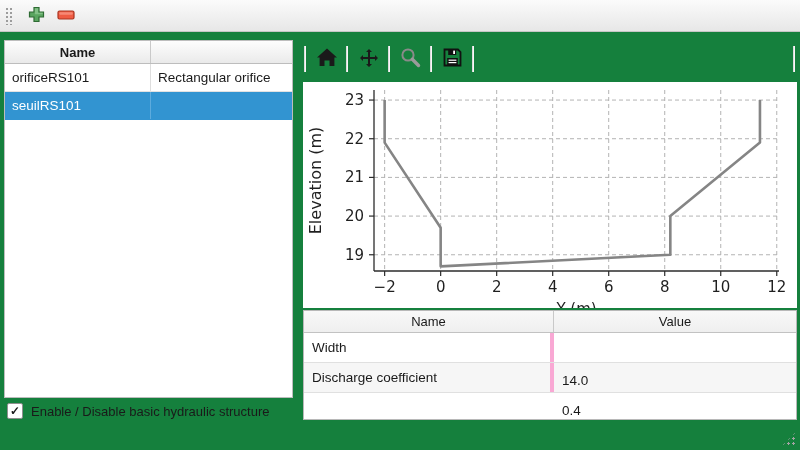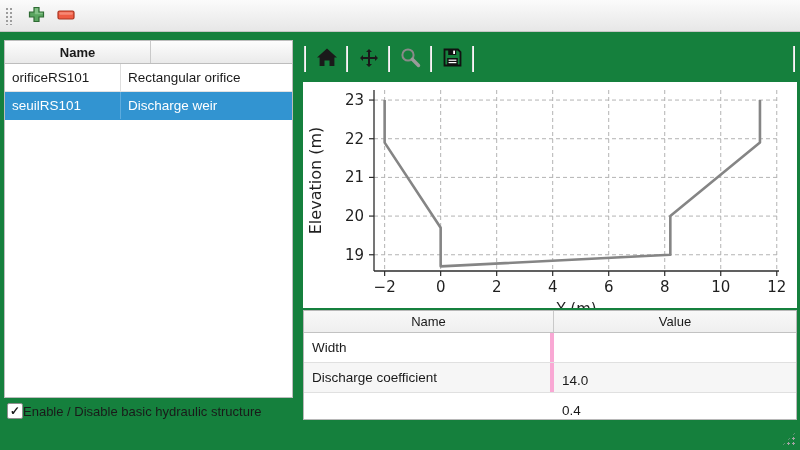--- a/index.html
+++ b/index.html
@@ -17,29 +17,29 @@
   
   .structures-table{position:absolute;left:4px;top:40px;width:289px;height:358px;
                     background:#fff;border:1px solid #bdbdbd;box-sizing:border-box;overflow:hidden;}
   .st-header{display:flex;height:22px;background:linear-gradient(#fdfdfd,#eaeaea);
              border-bottom:1px solid #bdbdbd;font-weight:bold;font-size:13px;}
   .st-header .cell{display:flex;align-items:center;justify-content:center;box-sizing:border-box;}
   .st-header .cell.c1{width:146px;border-right:1px solid #c9c9c9;}
   .st-header .cell.c2{flex:1;}
   .st-row{display:flex;height:27px;font-size:13.5px;border-bottom:1px solid #e2e2e2;}
   .st-row .cell{display:flex;align-items:center;padding-left:7px;box-sizing:border-box;overflow:hidden;white-space:nowrap;}
-  .st-row .cell.c1{width:116px;border-right:1px solid #dedede;}
+  .st-row .cell.c1{width:146px;border-right:1px solid #dedede;}
   .st-row .cell.c2{flex:1;}
   .st-row.selected{background:#3294d1;color:#fff;border-bottom-color:#3294d1;text-align:center;}
   .st-row.selected .cell.c1{border-right-color:#5dabdd;}
   
   .enable-row{position:absolute;left:7px;top:403px;display:flex;align-items:center;cursor:pointer;}
   .checkbox{width:14px;height:14px;background:#fff;border:1px solid #8f8f8f;border-radius:2px;
             display:flex;align-items:center;justify-content:center;font-size:12px;font-weight:bold;line-height:1;}
-  .enable-label{font-size:13px;margin-left:0;}
+  .enable-label{font-size:13px;margin-left:8px;}
   
   .plot-toolbar{position:absolute;left:303px;top:40px;width:494px;height:38px;
                 display:flex;align-items:center;}
   .pt-sep{width:1px;height:26px;background:#f8f8f8;box-shadow:-1px 0 0 #dcdcdc;margin:0 2px;}
   .pt-btn{width:37px;height:34px;border:none;background:transparent;padding:0;
           display:flex;align-items:center;justify-content:center;cursor:pointer;}
   .pt-spacer{flex:1;}
   
   .chart{position:absolute;left:303px;top:82px;width:494px;height:226px;background:#fff;}
   .chart svg{display:block;font-family:"DejaVu Sans",sans-serif;}
@@ -90,21 +90,20 @@
   <div class="structures-table" id="structures-table">
       <div class="st-header">
         <div class="cell c1">Name</div>
       </div>
       <div class="st-row">
         <div class="cell c1">orificeRS101</div>
         <div class="cell c2">Rectangular orifice</div>
       </div>
       <div class="st-row selected">
         <div class="cell c1">seuilRS101</div>
-        <div class="cell c2">Discharge weir</div>
       </div>
     </div>
 
   <div class="enable-row">
     <span class="checkbox">✓</span>
     <span class="enable-label">Enable / Disable basic hydraulic structure</span>
   </div>
 
   <div class="plot-toolbar">
     <div class="pt-sep"></div>

